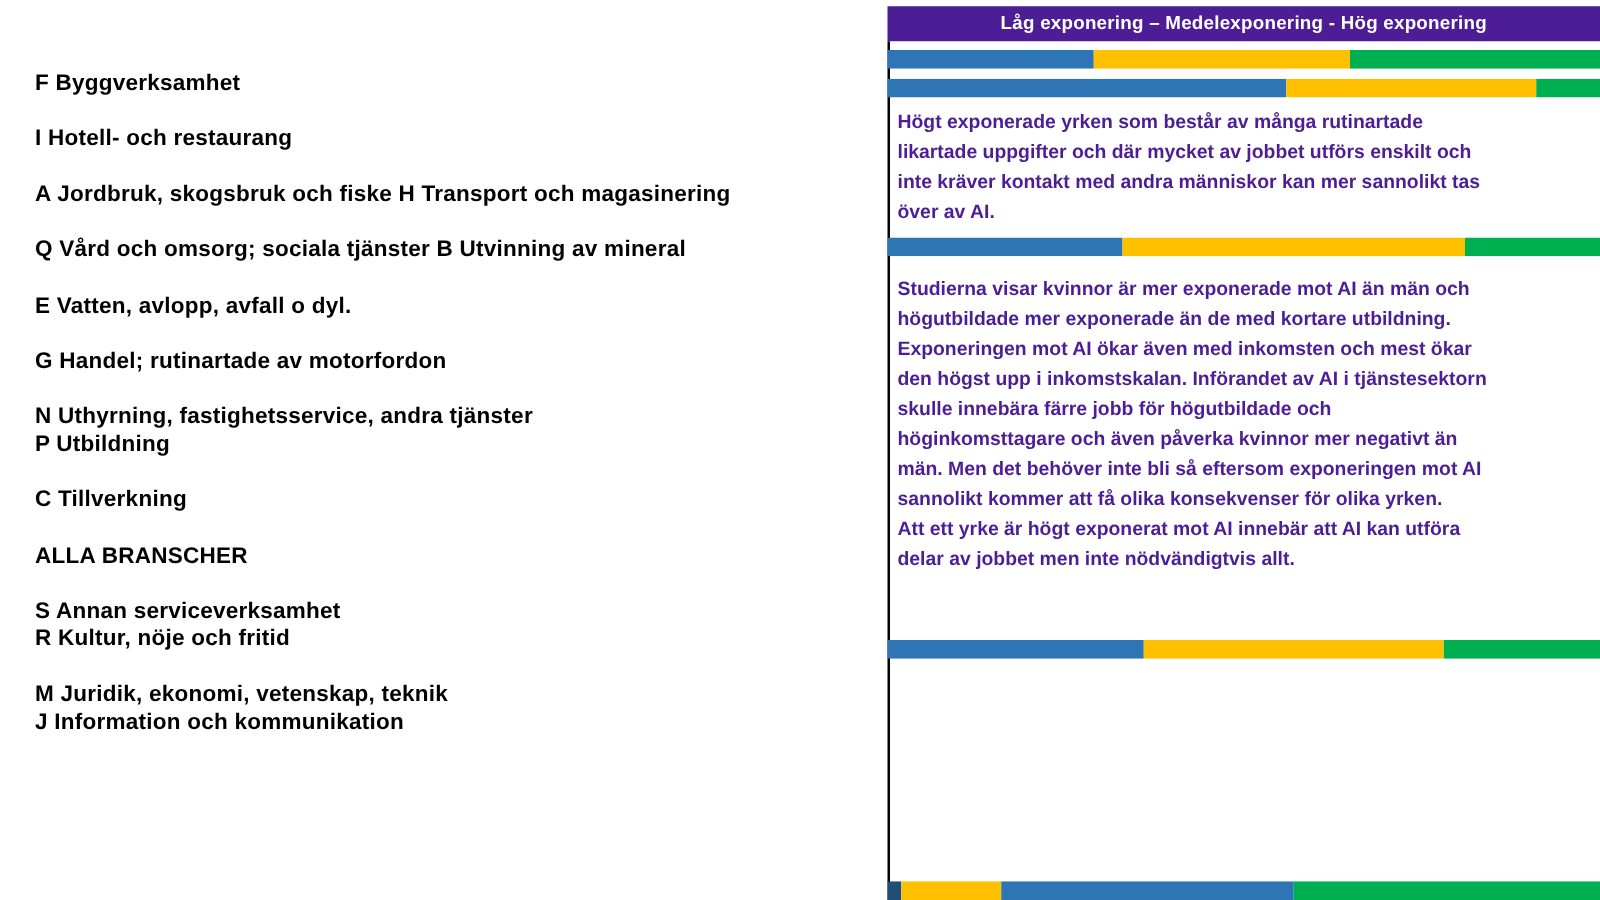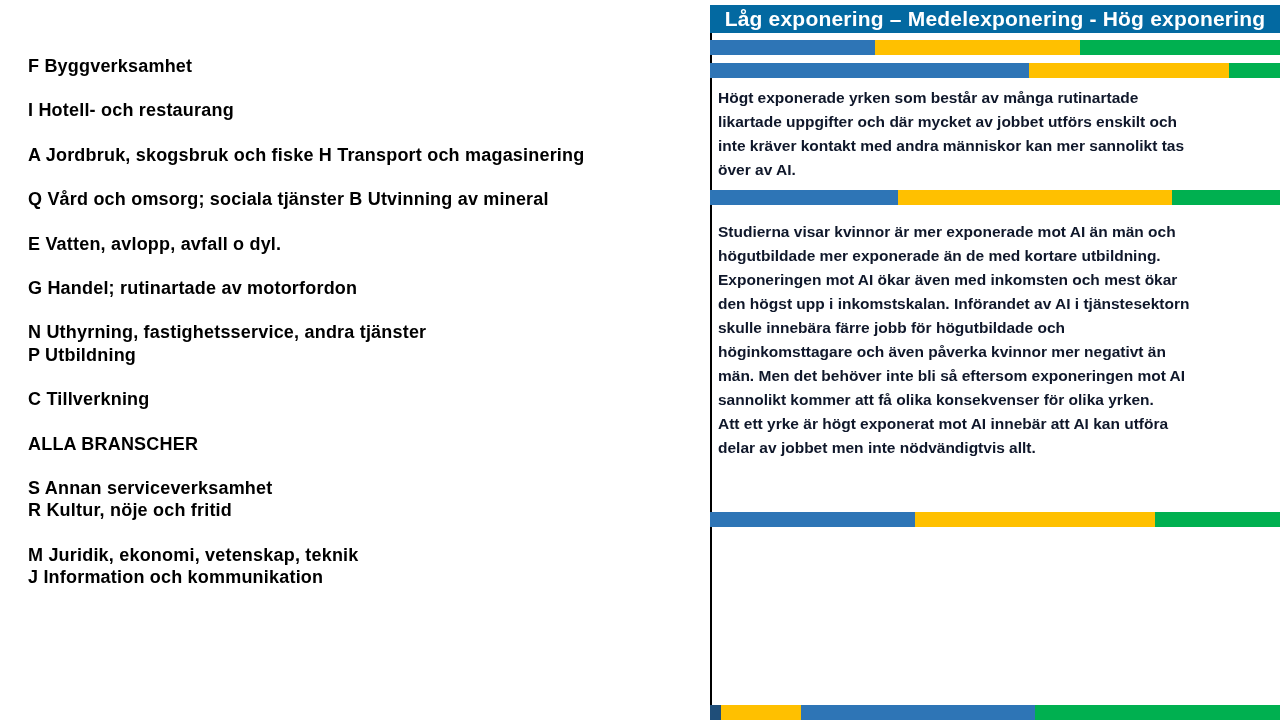--- a/index.html
+++ b/index.html
@@ -46,23 +46,23 @@
     width: 2px;
     height: 687px;
     background: #000;
   }
   .legend-header {
     position: absolute;
     left: 0;
     top: 5px;
     width: 570px;
     height: 28px;
-    background: #0369a1;
+    background: #4c1d95;
     color: #fff;
-    font-size: 21px;
+    font-size: 15px;
     font-weight: 700;
     text-align: center;
     line-height: 28px;
     letter-spacing: 0.2px;
   }
   .bar {
     position: absolute;
     left: 0;
     width: 570px;
     height: 15px;
@@ -70,21 +70,21 @@
     overflow: hidden;
   }
   .seg { height: 100%; }
   .text-block {
     position: absolute;
     left: 8px;
     width: 560px;
     font-size: 15.5px;
     font-weight: 700;
     line-height: 24px;
-    color: #0f172a;
+    color: #4c1d95;
     white-space: pre-line;
   }
 </style>
 </head>
 <body>
 
 <div class="stage">
 
   <div class="left-col">
     <div class="group">

